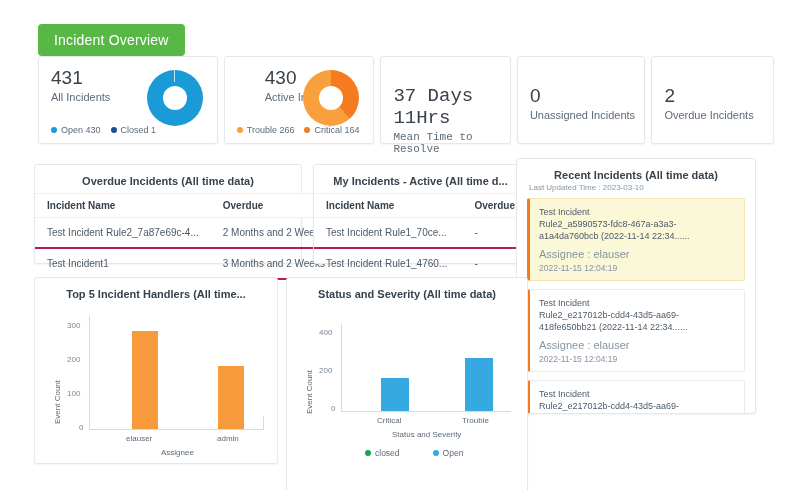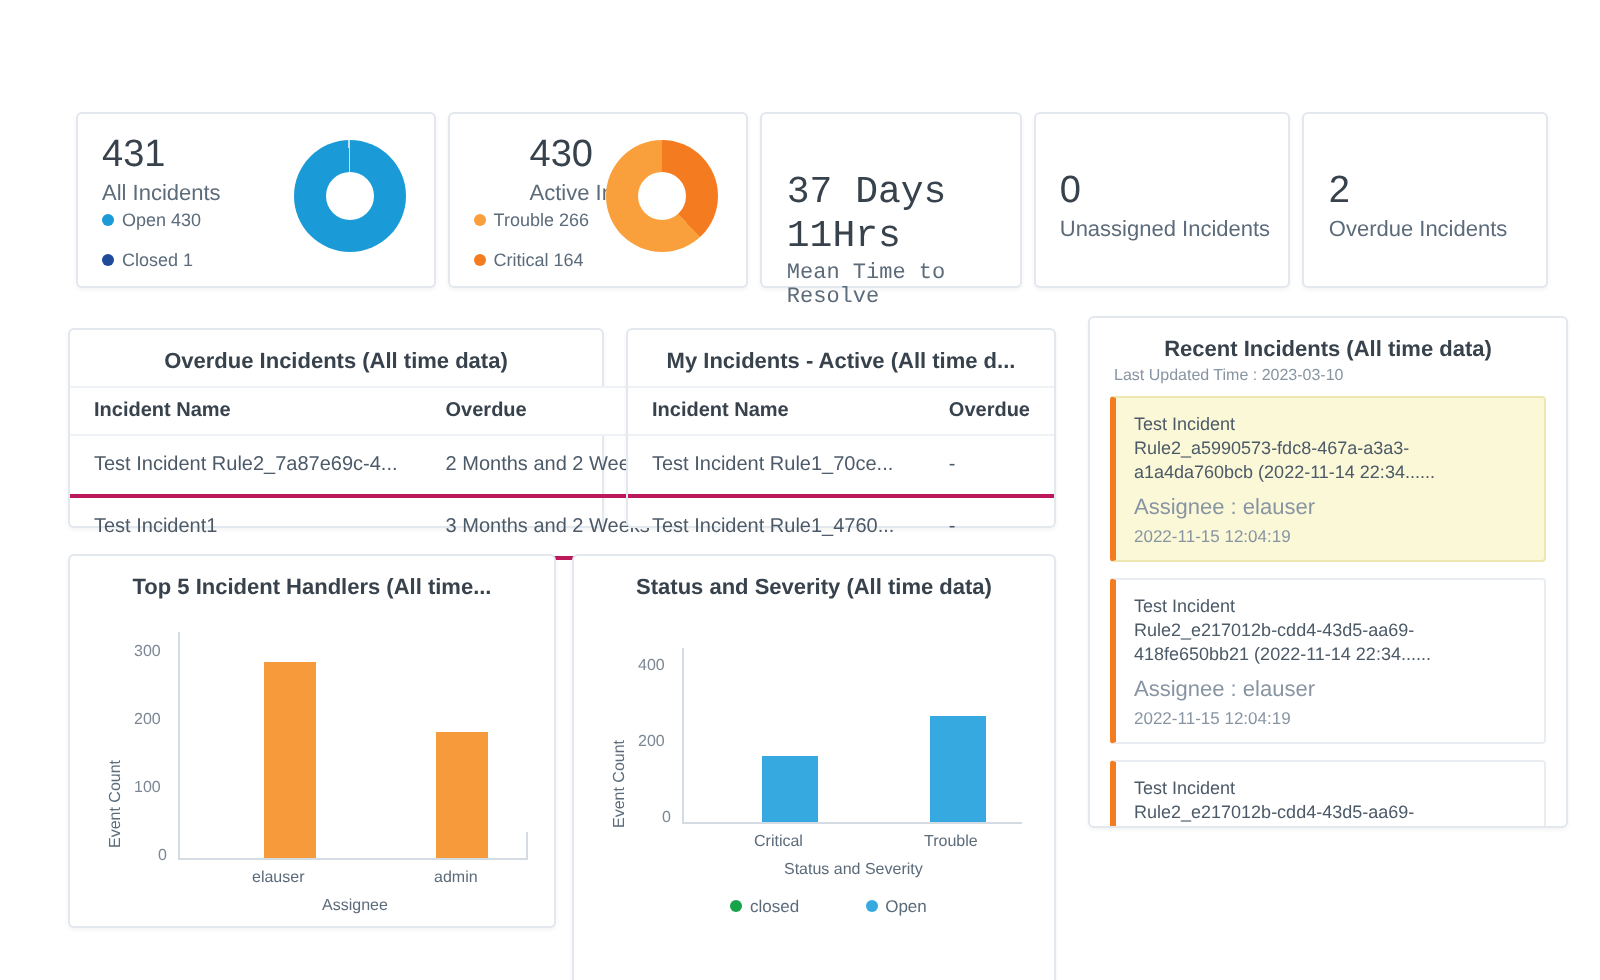--- a/index.html
+++ b/index.html
@@ -43,21 +43,21 @@
   }
   .kpi:last-child { margin-right: 0; }
   .kpi-a { width: 182px; }
   .kpi-b { width: 152px; padding-left: 40px; }
   .kpi-c { width: 132px; }
   .kpi-d { width: 130px; }
   .kpi-e { width: 124px; }
 
   .kpi-num { font-size: 19px; color: #37424c; line-height: 22px; }
   .kpi-label { font-size: 11px; color: #5c6b7a; margin-top: 2px; }
-  .kpi-legend { position: absolute; left: 12px; bottom: 8px; font-size: 9px; color: #5c6b7a; display: flex; gap: 10px; flex-direction: column; }
+  .kpi-legend { position: absolute; left: 12px; bottom: 8px; font-size: 9px; color: #5c6b7a; display: flex; gap: 10px; }
   .lg { display: inline-flex; align-items: center; gap: 4px; }
   .dot { width: 6px; height: 6px; border-radius: 50%; display: inline-block; }
 
   .donut {
     position: absolute; right: 14px; top: 13px;
     width: 56px; height: 56px; border-radius: 50%;
   }
   .donut::after {
     content: ""; position: absolute; left: 16px; top: 16px;
     width: 24px; height: 24px; border-radius: 50%; background: #ffffff;
@@ -128,20 +128,21 @@
   .axis-line { position: absolute; background: #d5dbe2; }
   .legend-row {
     position: absolute; display: flex; gap: 33px; font-size: 8.5px; color: #5c6b7a;
   }
 </style>
 </head>
 <body>
 
 <div class="page">
 
+  <div class="title-pill">Incident Overview</div>
 
   <div class="kpi-row">
 
     <div class="kpi kpi-a">
       <div class="kpi-num">431</div>
       <div class="kpi-label">All Incidents</div>
       <div class="donut donut-blue"></div>
       <div class="kpi-legend">
         <span class="lg">
             <span class="dot" style="background:#1a9bd7"></span>
@@ -229,21 +230,21 @@
           <td>-</td>
         </tr>
         <tr>
           <td>Test Incident Rule1_4760...</td>
           <td>-</td>
         </tr>
       </tbody>
     </table>
   </div>
 
-  <div class="card" style="left:544px; top:158px; width:240px; height:256px; overflow:hidden;">
+  <div class="card" style="left:516px; top:158px; width:240px; height:256px; overflow:hidden;">
     <div class="card-title" style="padding-bottom:2px;">Recent Incidents (All time data)</div>
     <div class="sub-time">Last Updated Time : 2023-03-10</div>
 
     <div class="rec-item hl">
       <div class="rec-t1">Test Incident</div>
       <div class="rec-t2">Rule2_a5990573-fdc8-467a-a3a3-a1a4da760bcb (2022-11-14 22:34......</div>
       <div class="rec-assignee">Assignee : elauser</div>
       <div class="rec-date">2022-11-15 12:04:19</div>
     </div>
 

